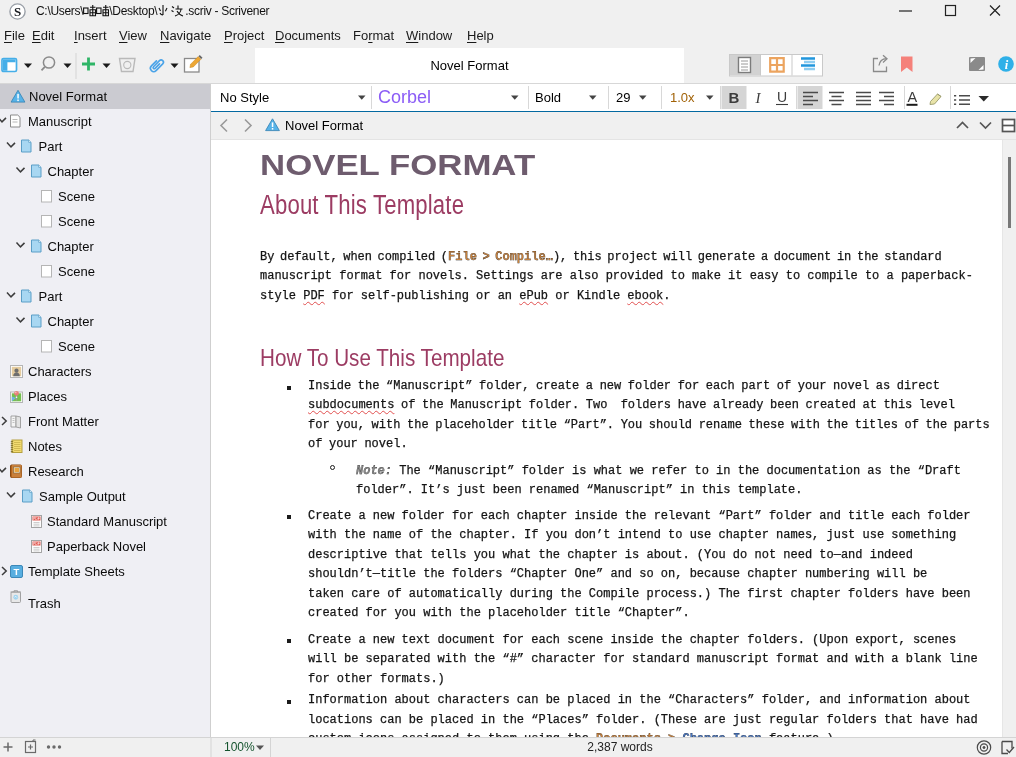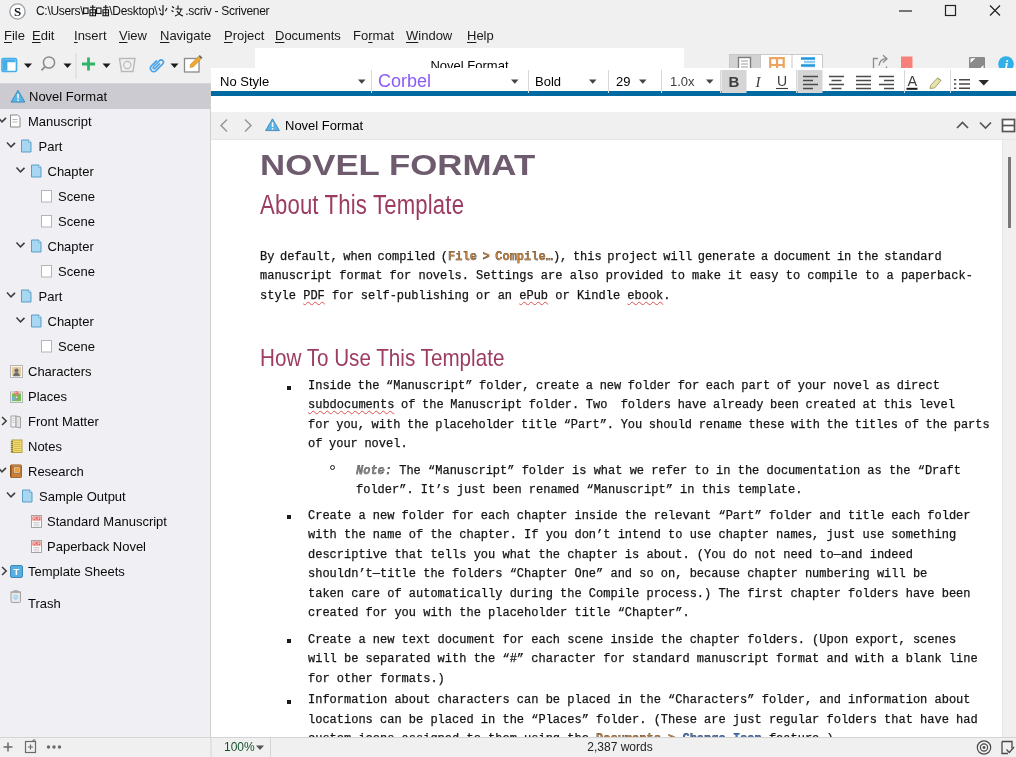--- a/index.html
+++ b/index.html
@@ -5,21 +5,21 @@
 body{width:1016px;height:757px;overflow:hidden;position:relative;
  font-family:"Liberation Sans",sans-serif;background:#fff;}
 .abs{position:absolute;}
 
 #titlebar{left:0;top:0;width:1016px;height:22px;background:#f0f0f0;}
 #menubar{left:0;top:22px;width:1016px;height:26px;background:#f0f0f0;}
 #toolbar{left:0;top:48px;width:1016px;height:36px;background:#f0f0f0;border-bottom:1px solid #d7d7d7;box-sizing:border-box;}
 #tb-white{left:255px;top:48px;width:429px;height:35px;background:#fff;}
 #tb-title{left:255px;top:48px;width:429px;height:35px;line-height:35px;text-align:center;font-size:13px;color:#000;}
 #sidebar{left:0;top:84px;width:211px;height:653px;background:#efeff4;border-right:1px solid #cfcfcf;box-sizing:border-box;}
-#formatbar{left:211px;top:68px;width:805px;height:28px;background:#fff;border-bottom:5px solid #0369a1;box-sizing:border-box;}
+#formatbar{left:211px;top:84px;width:805px;height:28px;background:#fff;border-bottom:1px solid #0369a1;box-sizing:border-box;}
 #edheader{left:211px;top:112px;width:805px;height:28px;background:#f0f0f0;border-bottom:1px solid #e4e4e4;box-sizing:border-box;}
 #editor{left:211px;top:140px;width:805px;height:597px;background:#fff;overflow:hidden;}
 #scrolltrack{left:1002px;top:140px;width:14px;height:597px;background:#f0f0f0;border-left:1px solid #e6e6e6;box-sizing:border-box;}
 #scrollthumb{left:1008px;top:157px;width:3px;height:71px;background:#787878;}
 #statusbar{left:0;top:737px;width:1016px;height:20px;background:#f0f0f0;border-top:1px solid #d4d4d4;box-sizing:border-box;}
 
 .menu{position:absolute;top:1px;height:26px;line-height:26px;font-size:13px;color:#1a1a1a;}
 .menu u{text-decoration:underline;text-underline-offset:2px;}
 
 .row{position:absolute;left:0;width:210px;height:25px;}
@@ -310,21 +310,21 @@
       <use href="#tmpl" x="10" y="481"></use>
  <use href="#trash2" x="10" y="505.5"></use>
 </svg>
 </div>
 
 <div class="abs" id="formatbar">
  <div class="abs" style="left:9px;top:0;height:27px;line-height:27px;font-size:13px;color:#000">No Style</div>
  <div class="abs" style="left:167px;top:0;height:27px;line-height:27px;font-size:18px;color:#8b5cf6">Corbel</div>
  <div class="abs" style="left:324px;top:0;height:27px;line-height:27px;font-size:13px;color:#000">Bold</div>
  <div class="abs" style="left:405px;top:0;height:27px;line-height:27px;font-size:13px;color:#000">29</div>
- <div class="abs" style="left:459px;top:0;height:27px;line-height:27px;font-size:13px;color:#404040">1.0x</div>
+ <div class="abs" style="left:459px;top:0;height:27px;line-height:27px;font-size:13px;color:#a16207">1.0x</div>
  <svg class="abs" style="left:0;top:0" width="805" height="27" viewBox="0 0 805 27">
   <g fill="#444">
         <path d="M147 11.5h7.5l-3.75 4.2z"></path>
         <path d="M300 11.5h7.5l-3.75 4.2z"></path>
         <path d="M378 11.5h7.5l-3.75 4.2z"></path>
         <path d="M428 11.5h7.5l-3.75 4.2z"></path>
         <path d="M495 11.5h7.5l-3.75 4.2z"></path>
       </g>
   <g stroke="#d8d8d8">
         <path d="M160.5 2v23M317.5 2v23M397.5 2v23M450.5 2v23M509.5 2v23M585.5 2v23M693.5 2v23M739.5 2v23"></path>

